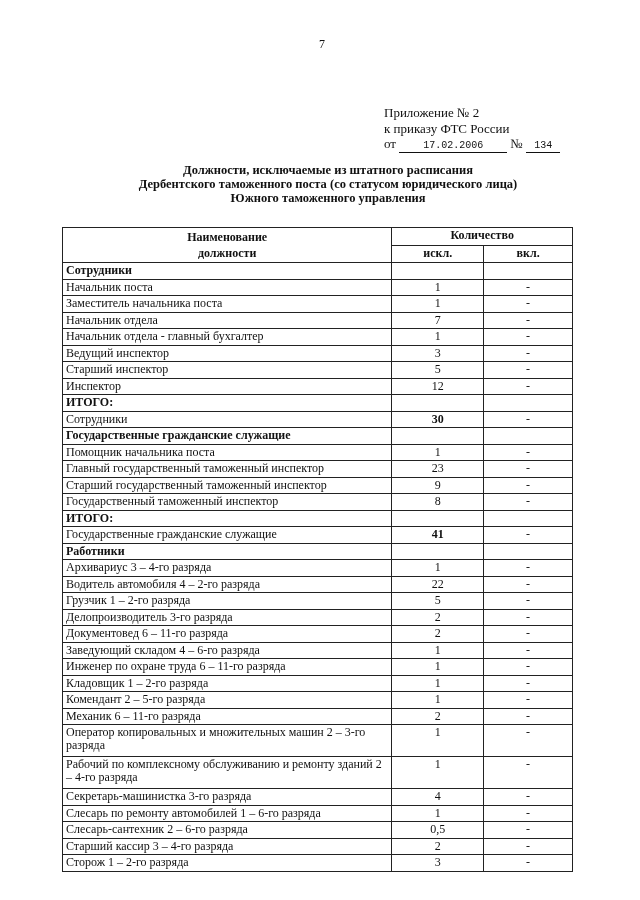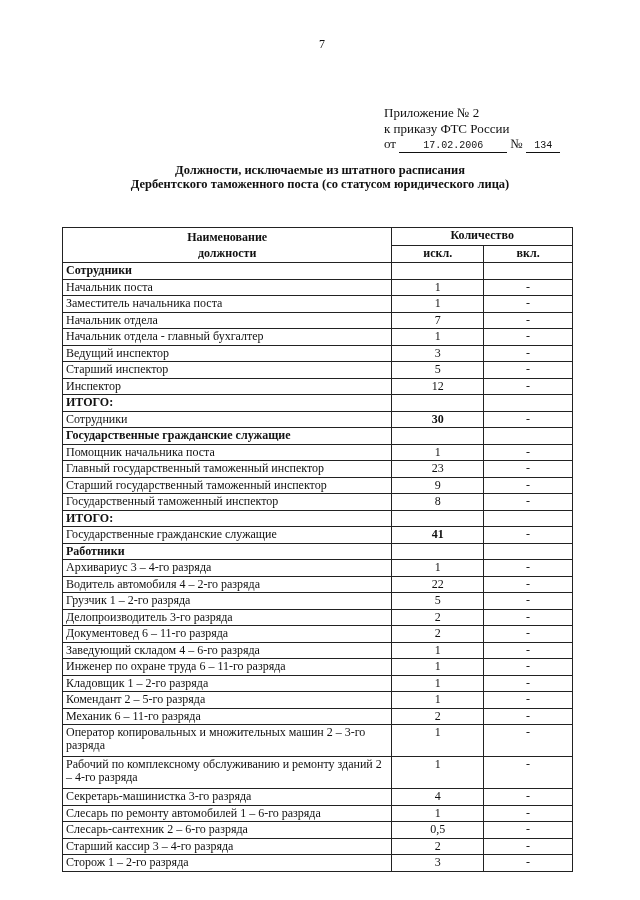--- a/index.html
+++ b/index.html
@@ -6,21 +6,21 @@
   body {
     width: 640px; height: 900px; position: relative; overflow: hidden;
     font-family: "Liberation Serif", "DejaVu Serif", serif;
     color: #111;
   }
   .page-num { position: absolute; left: 319px; top: 37px; font-size: 12px; }
   .appendix { position: absolute; left: 384px; top: 89px; font-size: 13px; line-height: 15.5px; margin-top: 16px; }
   .appendix .u { display: inline-block; border-bottom: 1px solid #111; font-family: "Liberation Mono", "DejaVu Sans Mono", monospace; font-size: 10px; padding: 0 2px; line-height: 13px; }
   .appendix .u.date { width: 104px; text-align: center; }
   .appendix .u.num { width: 30px; }
-  .title { position: absolute; left: 60px; width: 520px; top: 163px; text-align: center; font-weight: bold; font-size: 12.5px; line-height: 14px; }
+  .title { position: absolute; left: 68px; width: 520px; top: 163px; text-align: center; font-weight: bold; font-size: 12.5px; line-height: 14px; }
   table {
     position: absolute; left: 62px; top: 219px; width: 511px;
     border-collapse: collapse; font-size: 12px; line-height: 13px; margin-top: 8px;
   }
   td, th { border: 1px solid #222; padding: 1px 3px 1px 3px; vertical-align: top; }
   col.c1 { width: 330px; } col.c2 { width: 92px; } col.c3 { width: 89px; }
   th { font-weight: bold; text-align: center; font-size: 12px; }
   tr.r td { height: 13.5px; }
   tr.r2 td { height: 29px; }
   .num { text-align: center; }
@@ -40,20 +40,21 @@
     <span>от</span>
     <span class="u date">17.02.2006</span>
     <span>№</span>
     <span class="u num">134</span>
   </div>
 </div>
 
 <div class="title">
   <div>Должности, исключаемые из штатного расписания</div>
   <div>Дербентского таможенного поста (со статусом юридического лица)</div>
+  <div>Южного таможенного управления</div>
 </div>
 
 <table>
   <colgroup>
       <col class="c1">
       <col class="c2">
       <col class="c3">
     </colgroup>
   <thead>
     <tr>

